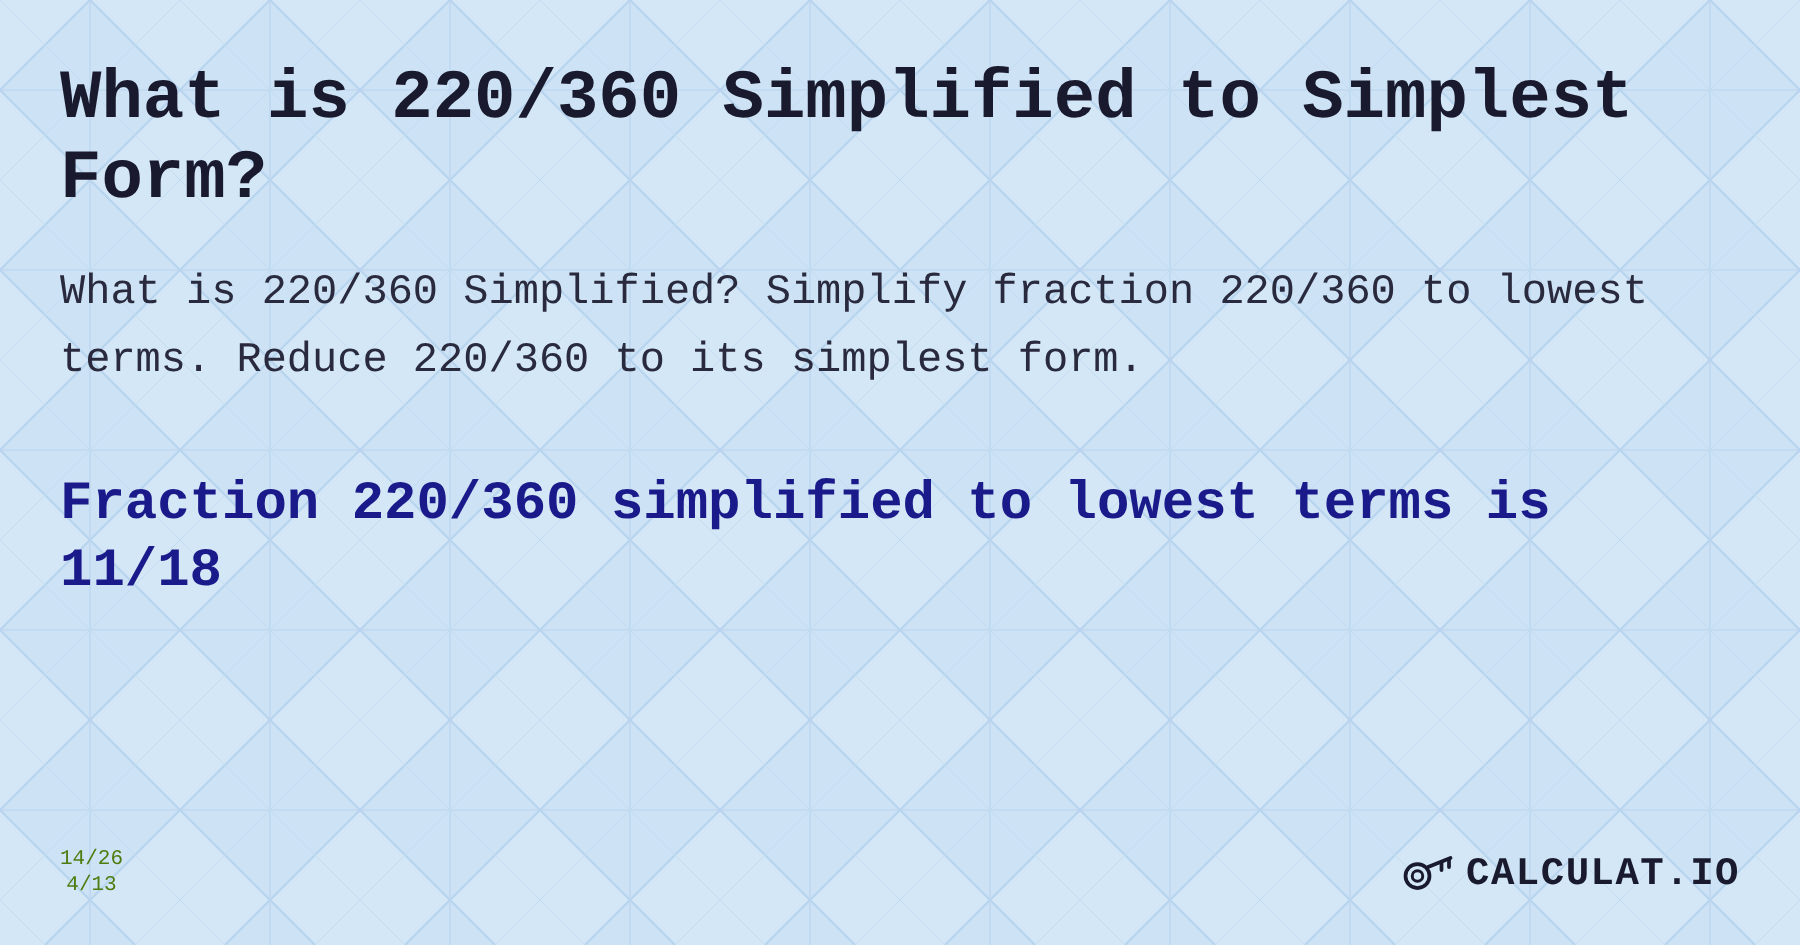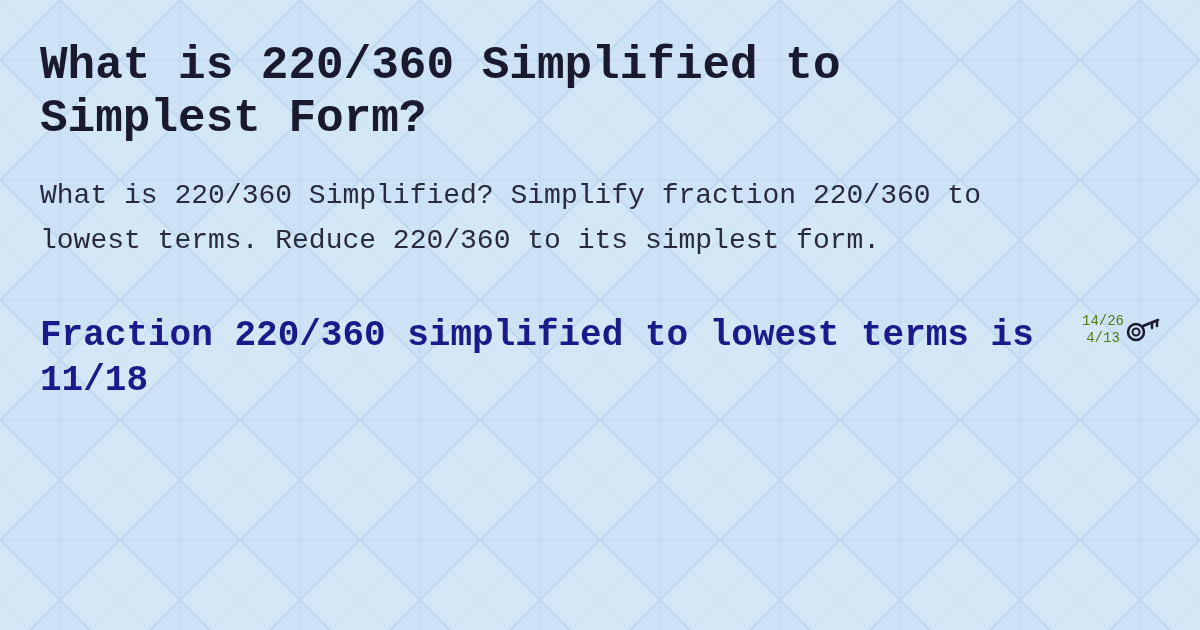--- a/index.html
+++ b/index.html
@@ -16,21 +16,21 @@
       position: relative;
       background-color: #d6e8f7;
     }
 
     .content {
       position: relative;
       z-index: 1;
       padding: 40px 40px 30px 40px;
       height: 100%;
       display: flex;
-      flex-direction: row;
+      flex-direction: column;
     }
 
     .main-section {
       flex: 1;
     }
 
     .title {
       font-size: 46px;
       font-weight: 900;
       color: #1a1a2e;
@@ -158,15 +158,16 @@
     <div class="footer-right">
 
       <svg width="36" height="36" viewBox="0 0 36 36" fill="none" xmlns="http://www.w3.org/2000/svg">
 
         <circle cx="12" cy="20" r="8" stroke="#1a1a2e" stroke-width="2.5" fill="none"></circle>
         <circle cx="12" cy="20" r="3.5" stroke="#1a1a2e" stroke-width="2" fill="none"></circle>
         <line x1="19" y1="14" x2="34" y2="8" stroke="#1a1a2e" stroke-width="2.5" stroke-linecap="round"></line>
         <line x1="28" y1="11" x2="28" y2="16" stroke="#1a1a2e" stroke-width="2.5" stroke-linecap="round"></line>
         <line x1="33" y1="9" x2="33" y2="14" stroke="#1a1a2e" stroke-width="2.5" stroke-linecap="round"></line>
       </svg>
+      <span class="calc-logo">CALCULAT.IO</span>
     </div>
   </div>
 </div>
 
 </body></html>

